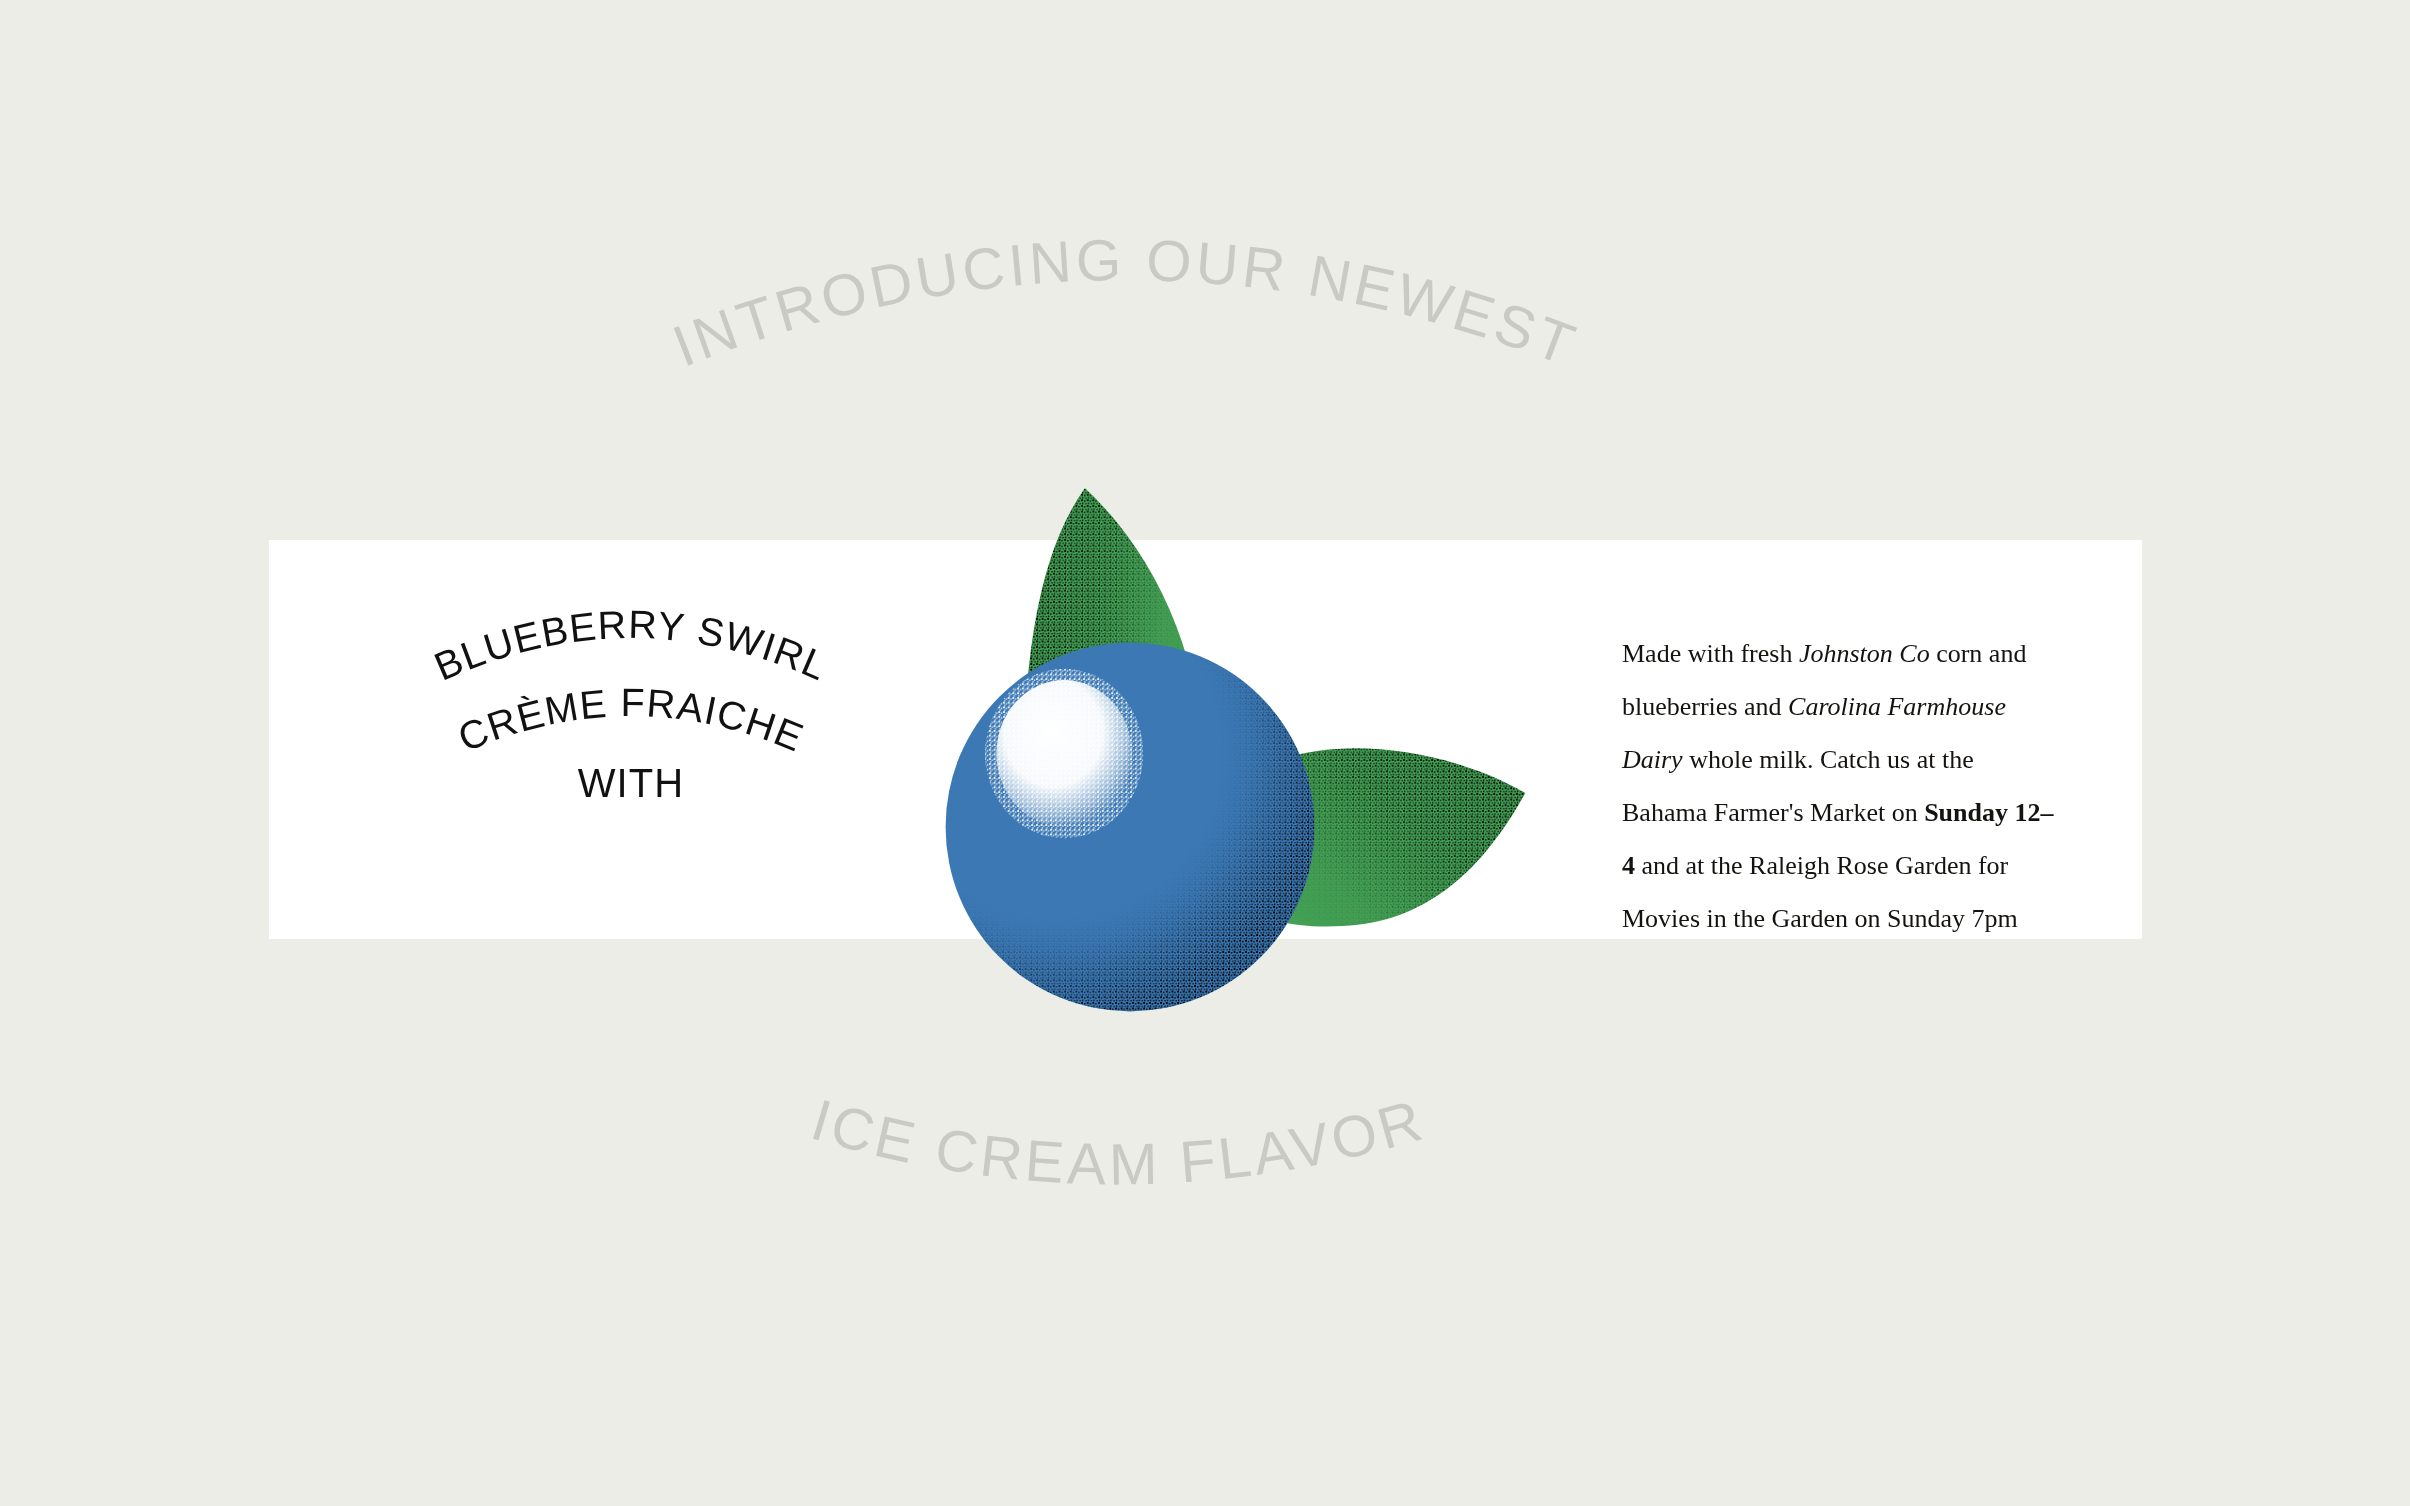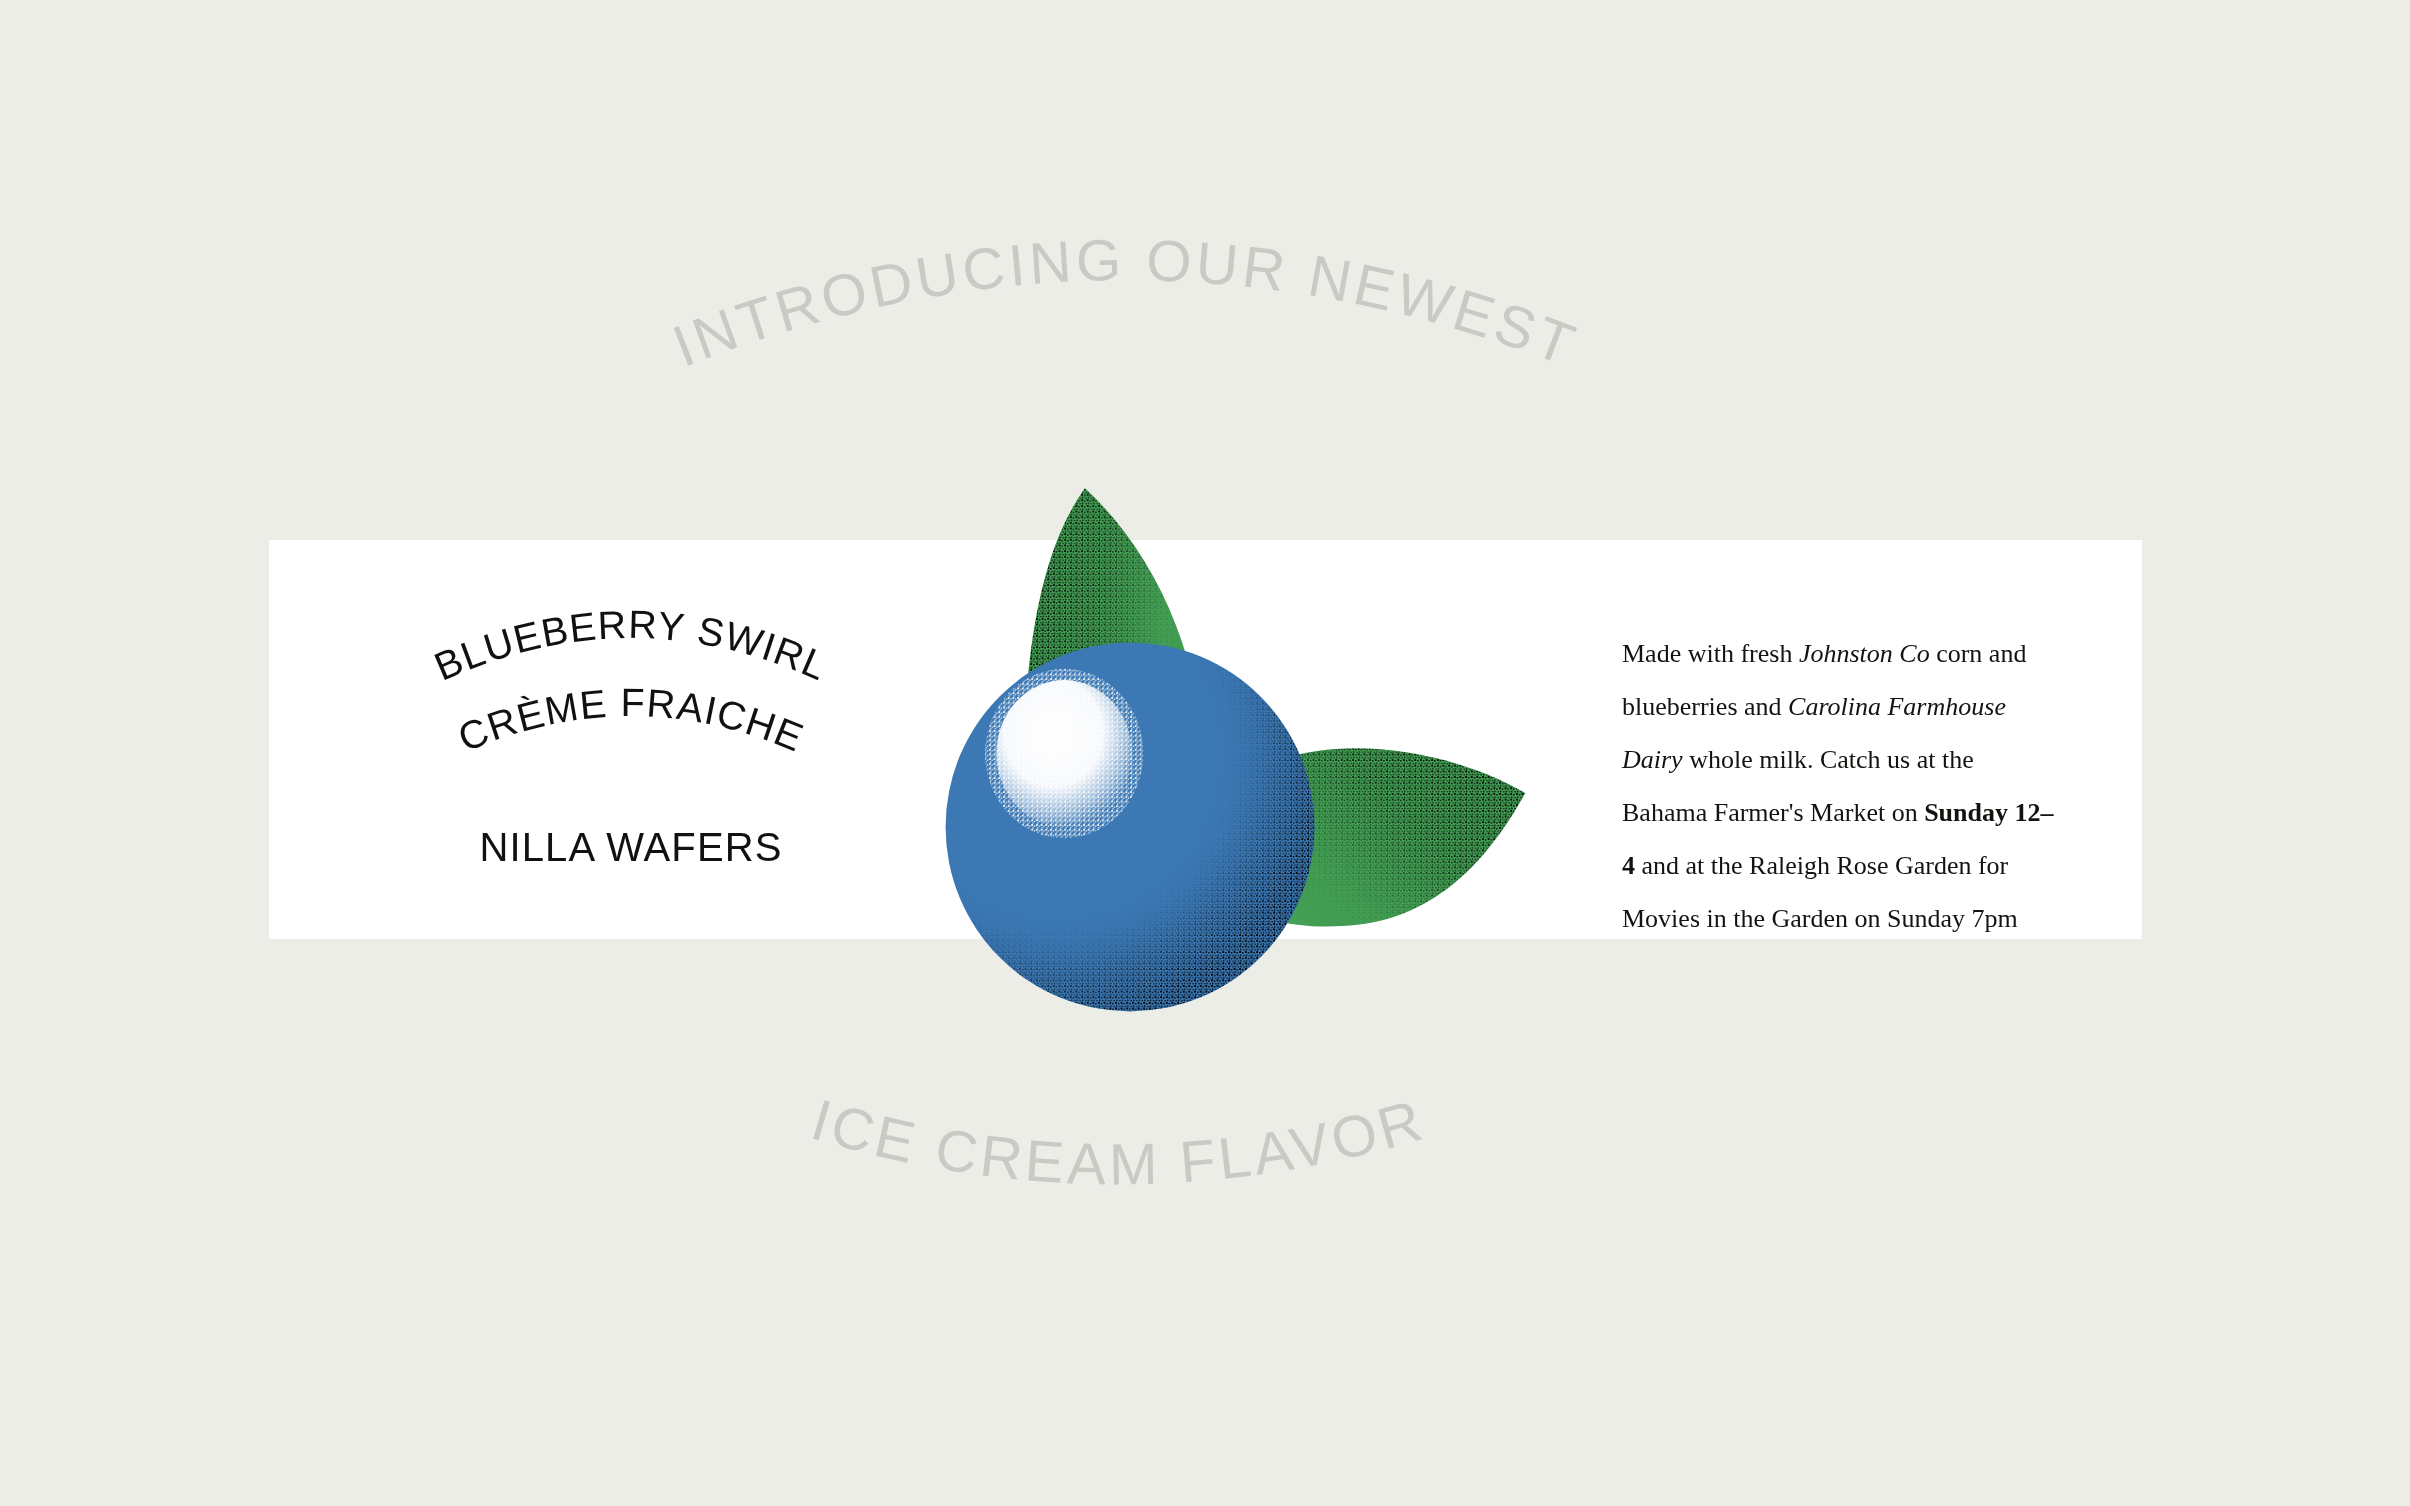--- a/index.html
+++ b/index.html
@@ -228,19 +228,19 @@
         <path id="fl1" d="M 22 118 Q 270 -22 518 118" fill="none"></path>
         <path id="fl2" d="M 52 190 Q 270 72 488 190" fill="none"></path>
       </defs>
       <text class="flavor-arc-text">
         <textPath href="#fl1" startOffset="50%" text-anchor="middle">BLUEBERRY SWIRL</textPath>
       </text>
       <text class="flavor-arc-text">
         <textPath href="#fl2" startOffset="50%" text-anchor="middle">CRÈME FRAICHE</textPath>
       </text>
     </svg>
-    <div id="flavor-nilla" class="flavor-flat">NILLA WAFERS</div>
+    <div id="flavor-with" class="flavor-flat">WITH</div>
   </div>
 
   <div id="body-copy"><span>Made with fresh </span><em>Johnston Co</em><span> corn and blueberries and </span><em>Carolina Farmhouse Dairy</em><span> whole milk. Catch us at the Bahama Farmer's Market on </span><strong>Sunday 12–4</strong><span> and at the Raleigh Rose Garden for Movies in the Garden on Sunday 7pm</span></div>
 
 </div>
 
 
 </body></html>

